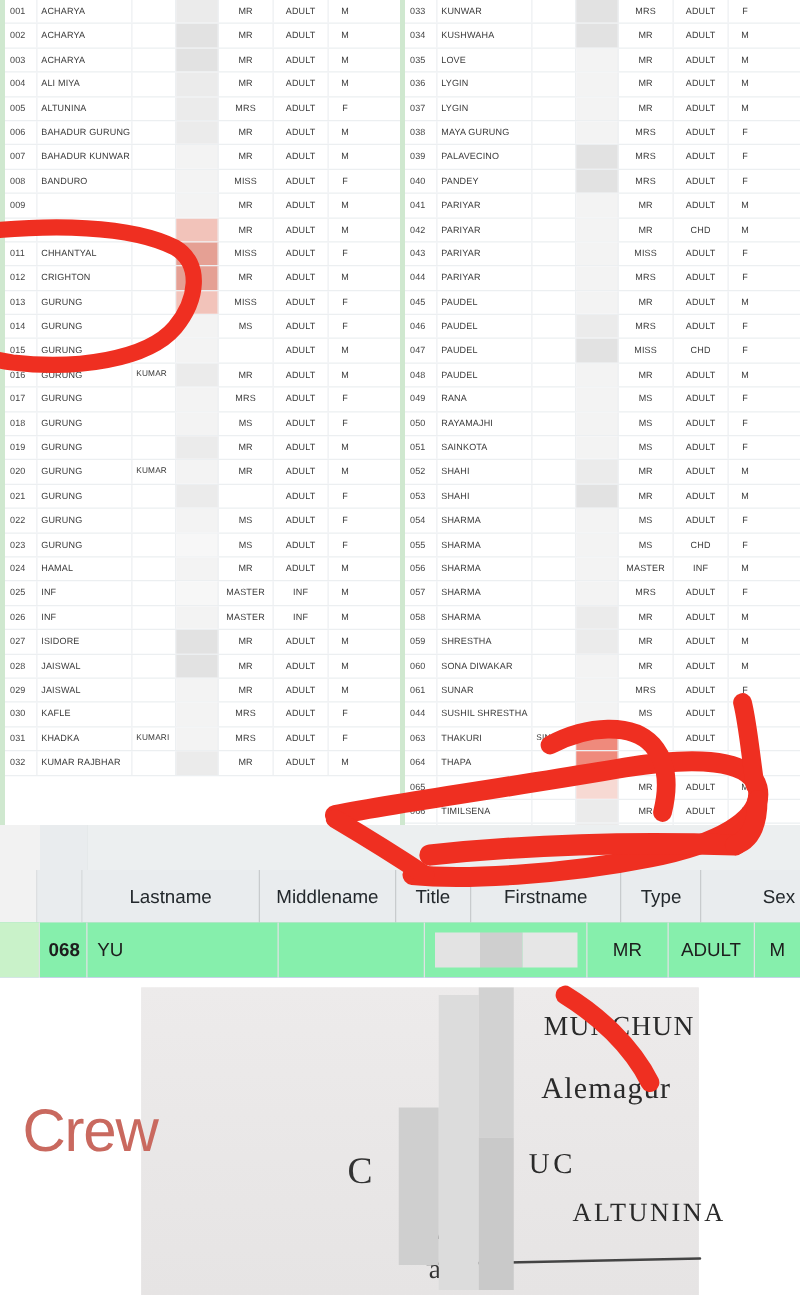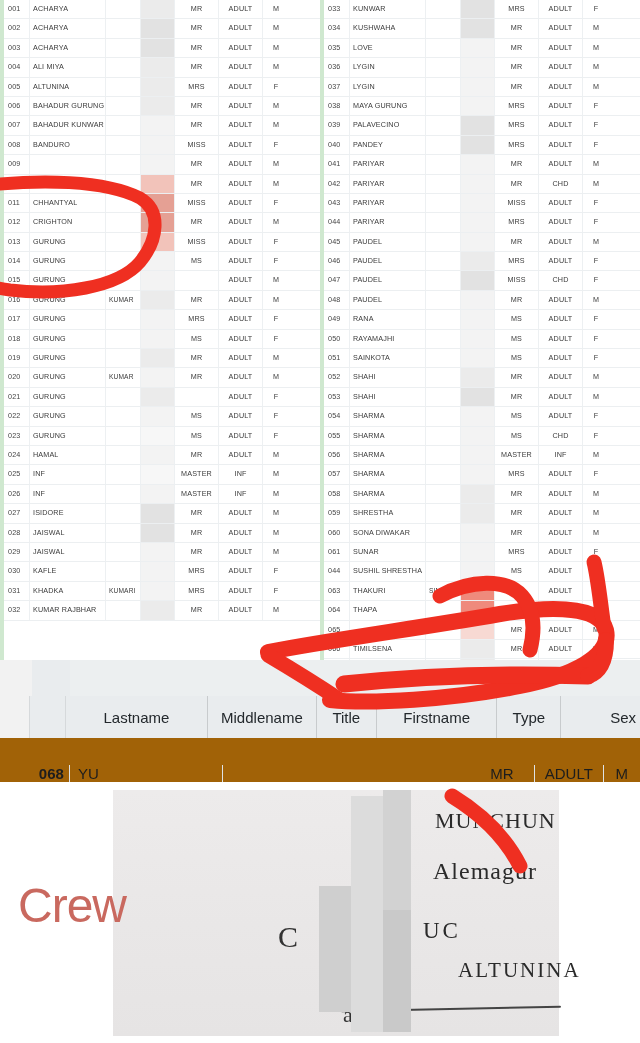--- a/index.html
+++ b/index.html
@@ -63,21 +63,21 @@
             font-size:15px;color:#23282c;border-right:1px solid #c8cbcd;
             box-sizing:border-box;}
   .h-last{width:156px;}
   .h-mid{width:119px;}
   .h-first{width:132px;}
   .h-title{width:66px;}
   .h-type{width:70px;text-align:right;}
   .h-sex{width:37px;border-right:none;margin-left:45px;}
 
   .sel-row{position:absolute;left:0;top:78px;width:640px;height:44px;display:flex;
-           background:#a16207;border-bottom:3px solid #8b5cf6;align-items:flex-end;}
+           background:#86efac;border-bottom:3px solid #8b5cf6;}
   .sel-green{width:32px;background:#c9f2c9;border-right:1px solid #dfe2e4;}
   .sel-num{width:38px;display:flex;align-items:center;justify-content:flex-end;
            padding-right:5px;box-sizing:border-box;font-size:15px;font-weight:bold;
            color:#1d1d1d;border-right:1px solid #dfe2e4;}
   .sel-cell{display:flex;align-items:center;font-size:15px;color:#1d1d1d;
             border-right:1px solid #dfe2e4;box-sizing:border-box;padding-left:8px;}
   .s-last{width:156px;font-weight:normal;}
   .s-mid{width:119px;}
   .s-first{width:132px;padding:0;position:relative;}
   .s-title{width:66px;justify-content:center;padding-left:0;}

